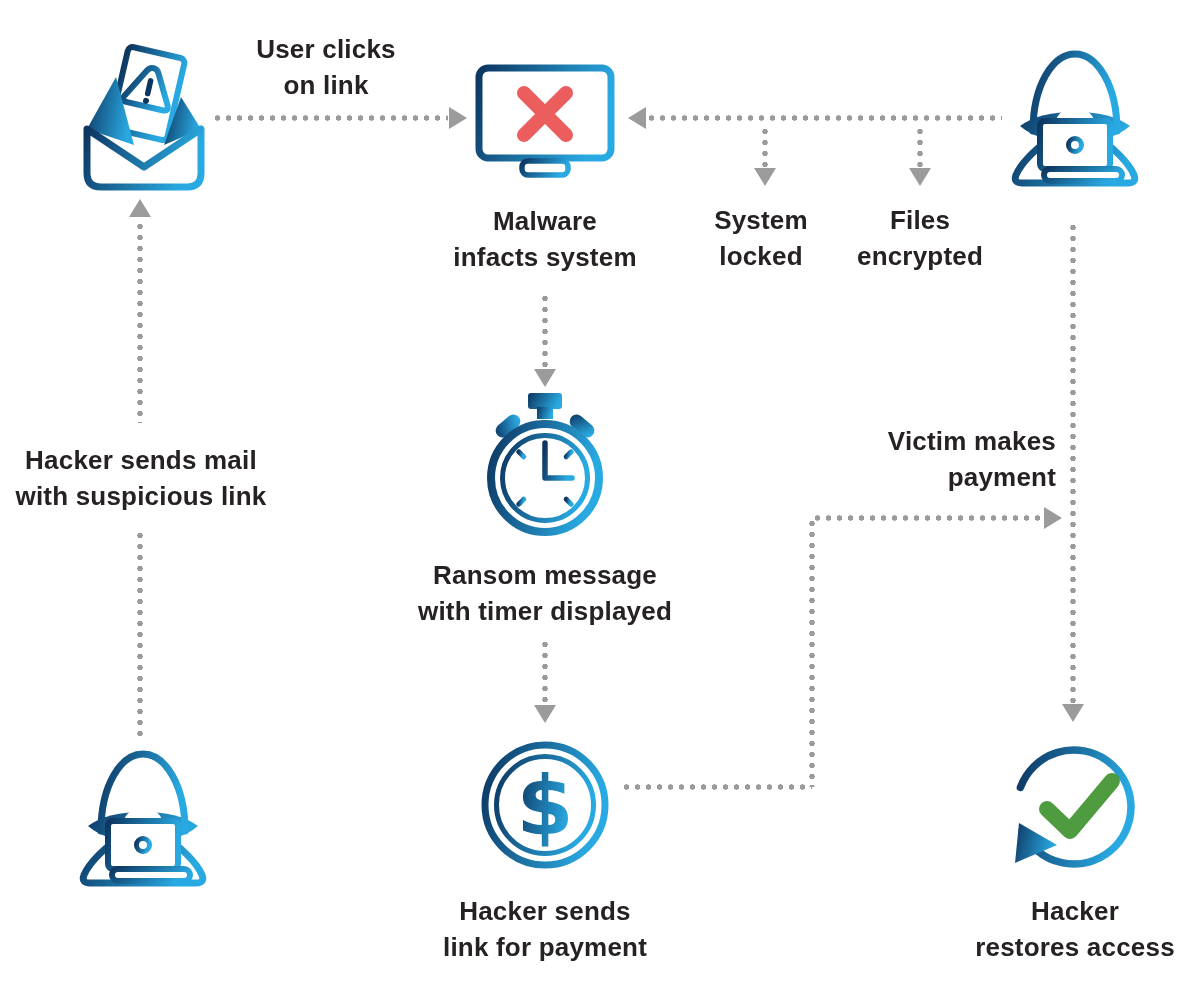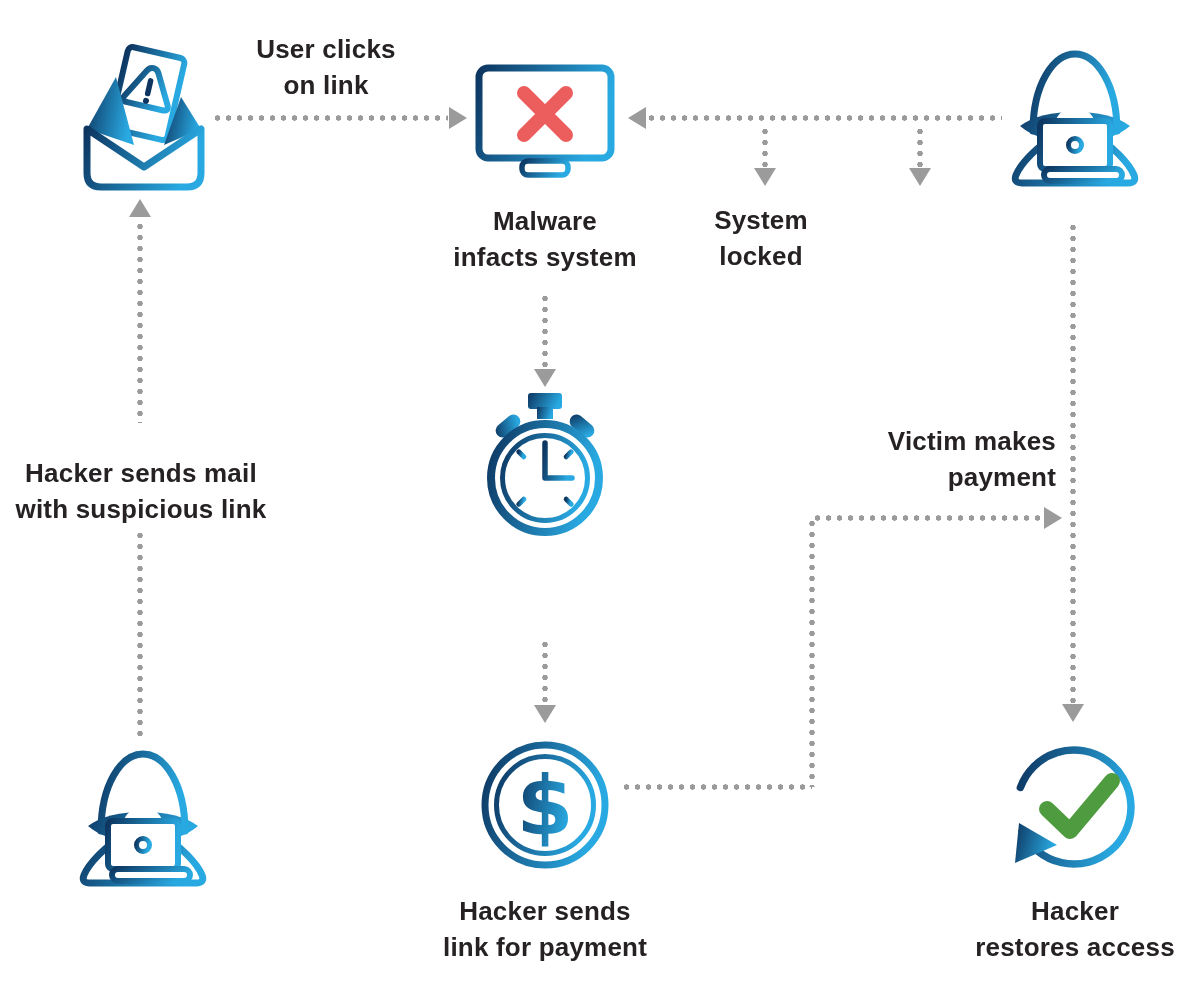--- a/index.html
+++ b/index.html
@@ -171,22 +171,26 @@
       <path d="M38 68 L61 90 L103 40" fill="none" stroke="#4f9c40" stroke-width="16" stroke-linecap="round" stroke-linejoin="round"></path>
     </svg>
   </div>
 
   <div class="lbl" style="left:226px;top:31px;width:200px;">User clicks
 on link</div>
   <div class="lbl" style="left:417px;top:203px;width:256px;">Malware
 infacts system</div>
   <div class="lbl" style="left:681px;top:202px;width:160px;">System
 locked</div>
-  <div class="lbl" style="left:0px;top:442px;width:282px;margin-top:13px;">Hacker sends mail
+  <div class="lbl" style="left:828px;top:202px;width:184px;">Files
+encrypted</div>
+  <div class="lbl" style="left:0px;top:442px;width:282px;">Hacker sends mail
 with suspicious link</div>
   <div class="lbl" style="left:796px;top:423px;width:260px;text-align:right;">Victim makes
 payment</div>
+  <div class="lbl" style="left:397px;top:557px;width:296px;">Ransom message
+with timer displayed</div>
   <div class="lbl" style="left:417px;top:893px;width:256px;">Hacker sends
 link for payment</div>
   <div class="lbl" style="left:935px;top:893px;width:280px;">Hacker
 restores access</div>
 
 </div>
 
 </body></html>

